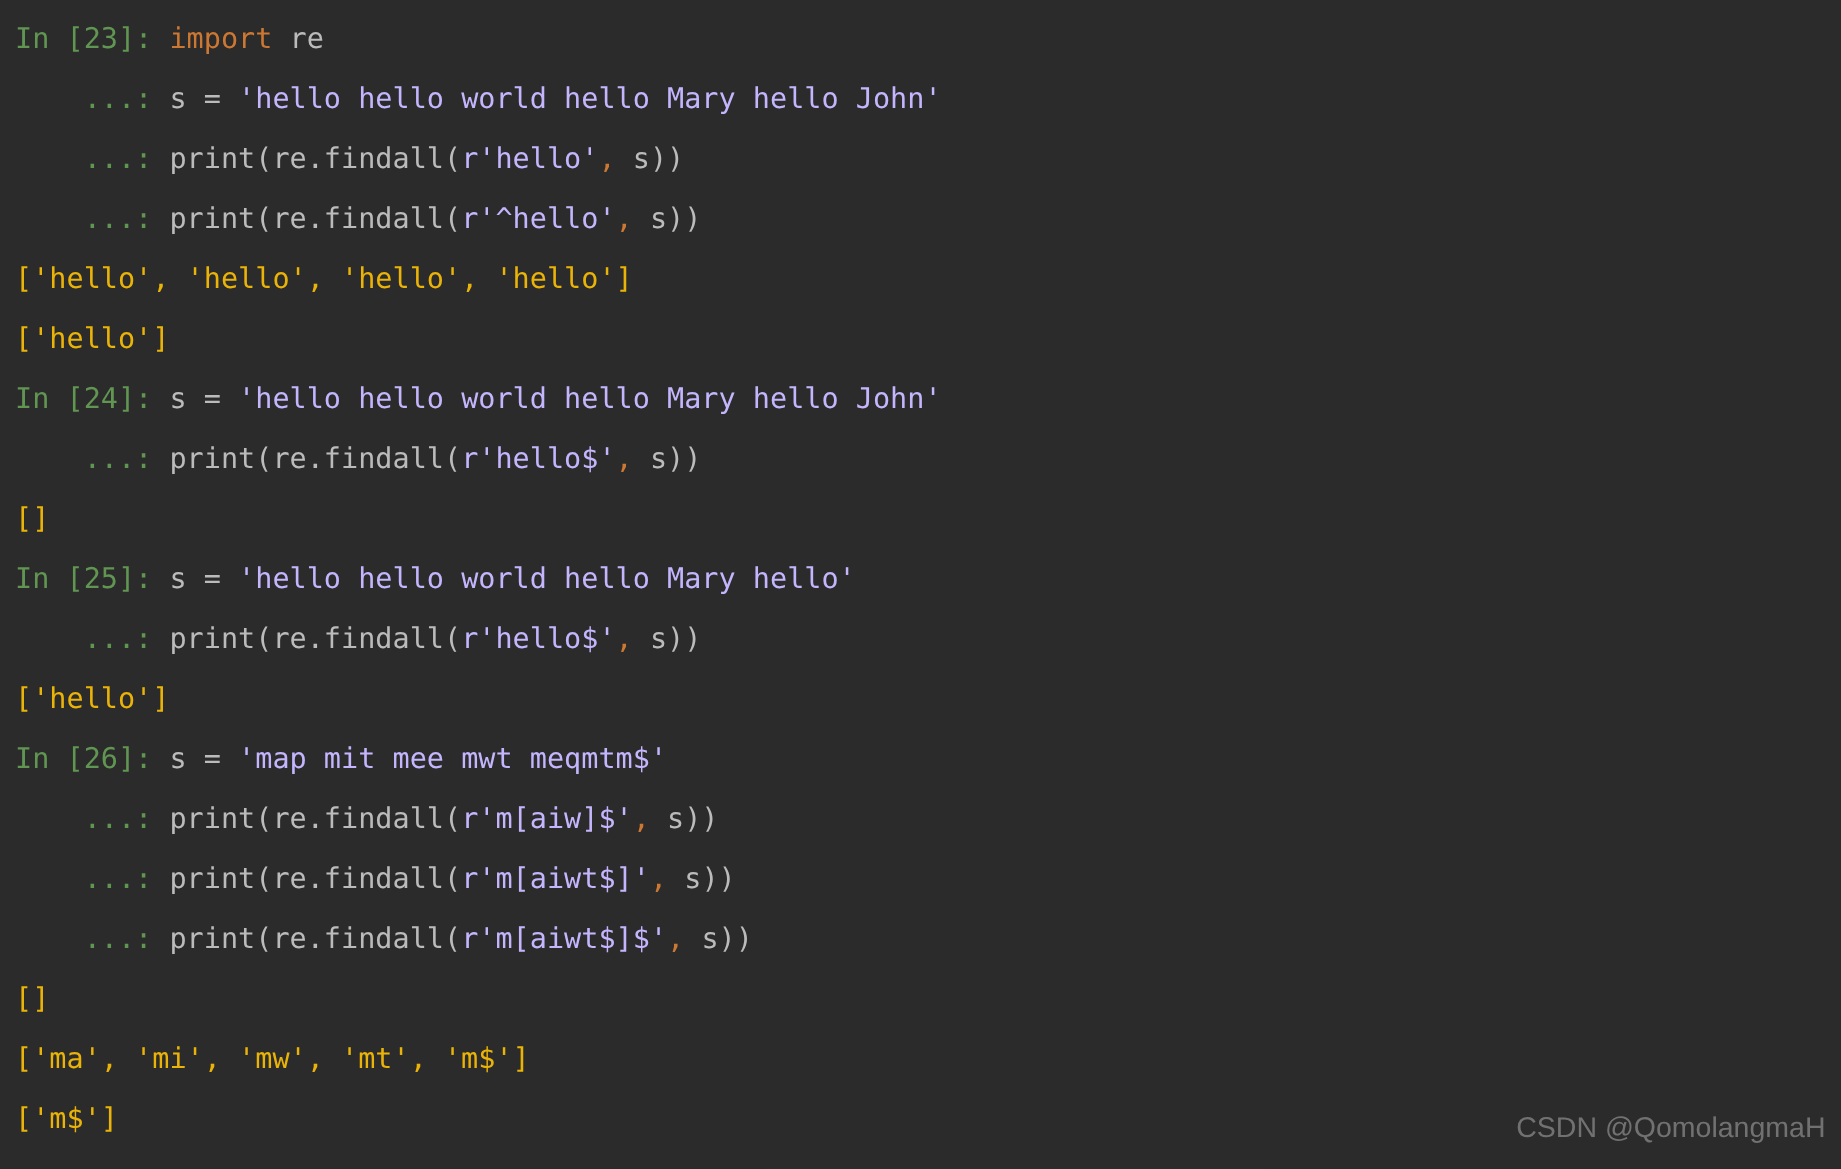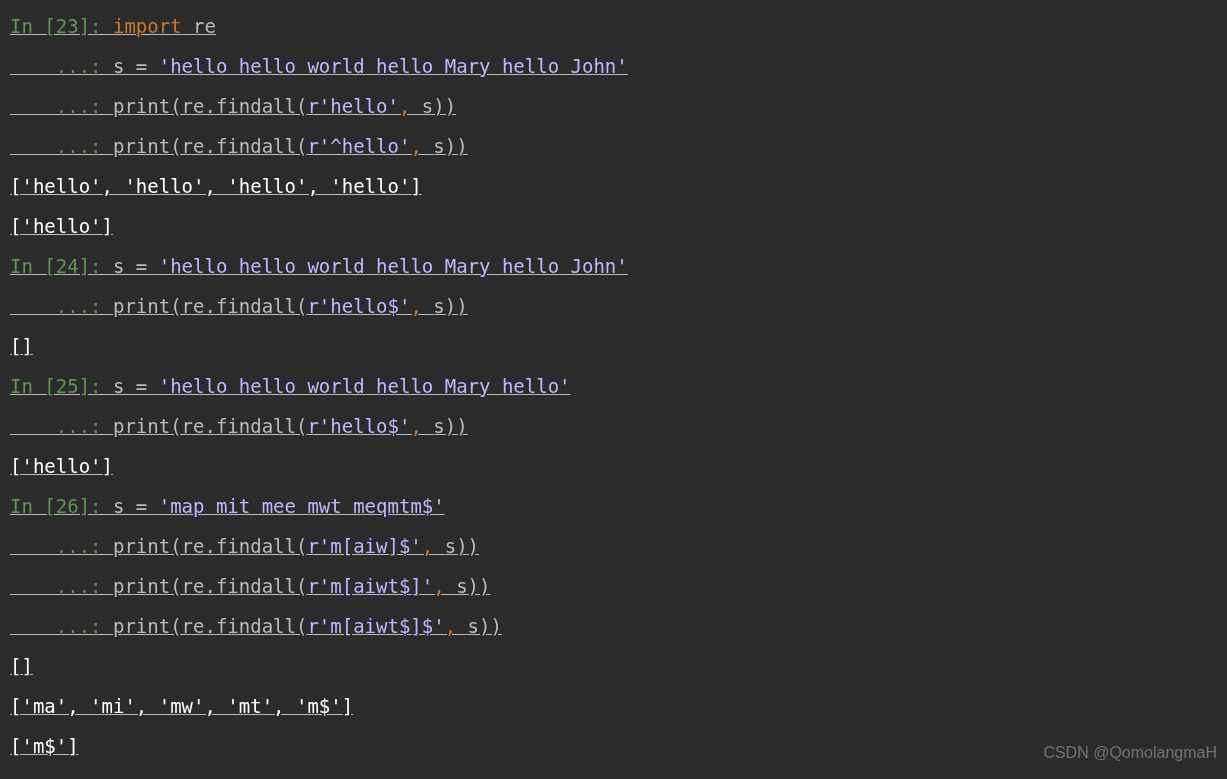--- a/index.html
+++ b/index.html
@@ -11,35 +11,34 @@
     color: #bbbbbb;
     width: 1227px;
     height: 779px;
     overflow: hidden;
     position: relative;
     line-height: 40px;
   }
   .terminal {
     padding: 6px 10px 10px 10px;
     white-space: pre;
-    text-decoration: underline;
   }
   .ln { display:block; }
   .prompt-in { color: #619552; }
   .prompt-cont { color: #619552; }
   .kw { color: #cc7832; }
   .str { color: #c4b5fd; }
   .punc { color: #bbbbbb; }
   .comma-highlight { color: #cc7832; }
-  .out { color: #ffffff; }
+  .out { color: #eab308; }
   .watermark {
     position: absolute;
     bottom: 6px;
     right: 10px;
-    font-size: 16px;
+    font-size: 19px;
     color: rgba(200,200,200,0.45);
     font-family: sans-serif;
   }
 </style>
 </head>
 <body>
 
 <div class="terminal" id="term"><span class="ln"><span class="prompt-in">In [23]: </span><span class="kw">import</span><span class="punc"> re</span></span><span class="ln"><span class="prompt-cont">    ...: </span><span class="punc">s = </span><span class="str">'hello hello world hello Mary hello John'</span></span><span class="ln"><span class="prompt-cont">    ...: </span><span class="punc">print(re.findall(</span><span class="str">r'hello'</span><span class="comma-highlight">, </span><span class="punc">s))</span></span><span class="ln"><span class="prompt-cont">    ...: </span><span class="punc">print(re.findall(</span><span class="str">r'^hello'</span><span class="comma-highlight">, </span><span class="punc">s))</span></span><span class="ln out">['hello', 'hello', 'hello', 'hello']</span><span class="ln out">['hello']</span><span class="ln"><span class="prompt-in">In [24]: </span><span class="punc">s = </span><span class="str">'hello hello world hello Mary hello John'</span></span><span class="ln"><span class="prompt-cont">    ...: </span><span class="punc">print(re.findall(</span><span class="str">r'hello$'</span><span class="comma-highlight">, </span><span class="punc">s))</span></span><span class="ln out">[]</span><span class="ln"><span class="prompt-in">In [25]: </span><span class="punc">s = </span><span class="str">'hello hello world hello Mary hello'</span></span><span class="ln"><span class="prompt-cont">    ...: </span><span class="punc">print(re.findall(</span><span class="str">r'hello$'</span><span class="comma-highlight">, </span><span class="punc">s))</span></span><span class="ln out">['hello']</span><span class="ln"><span class="prompt-in">In [26]: </span><span class="punc">s = </span><span class="str">'map mit mee mwt meqmtm$'</span></span><span class="ln"><span class="prompt-cont">    ...: </span><span class="punc">print(re.findall(</span><span class="str">r'm[aiw]$'</span><span class="comma-highlight">, </span><span class="punc">s))</span></span><span class="ln"><span class="prompt-cont">    ...: </span><span class="punc">print(re.findall(</span><span class="str">r'm[aiwt$]'</span><span class="comma-highlight">, </span><span class="punc">s))</span></span><span class="ln"><span class="prompt-cont">    ...: </span><span class="punc">print(re.findall(</span><span class="str">r'm[aiwt$]$'</span><span class="comma-highlight">, </span><span class="punc">s))</span></span><span class="ln out">[]</span><span class="ln out">['ma', 'mi', 'mw', 'mt', 'm$']</span><span class="ln out">['m$']</span></div>
 
 <div class="watermark">CSDN @QomolangmaH</div>

